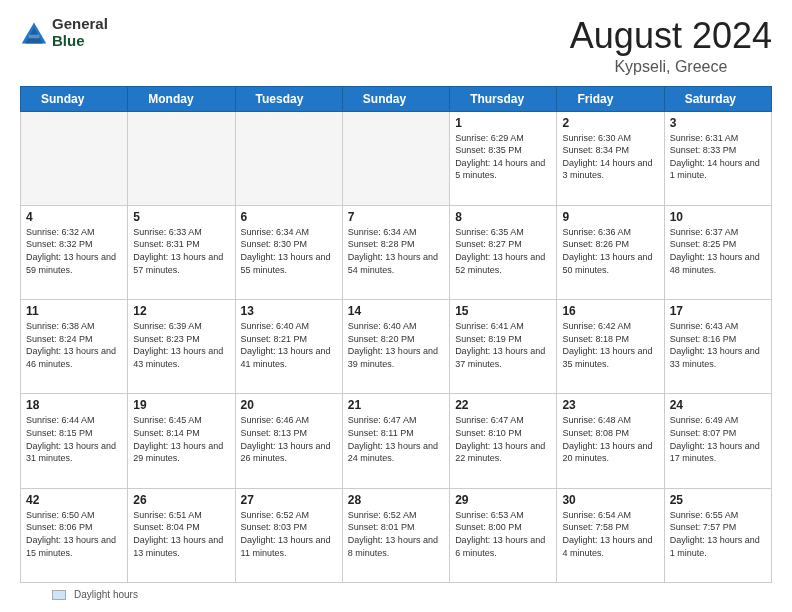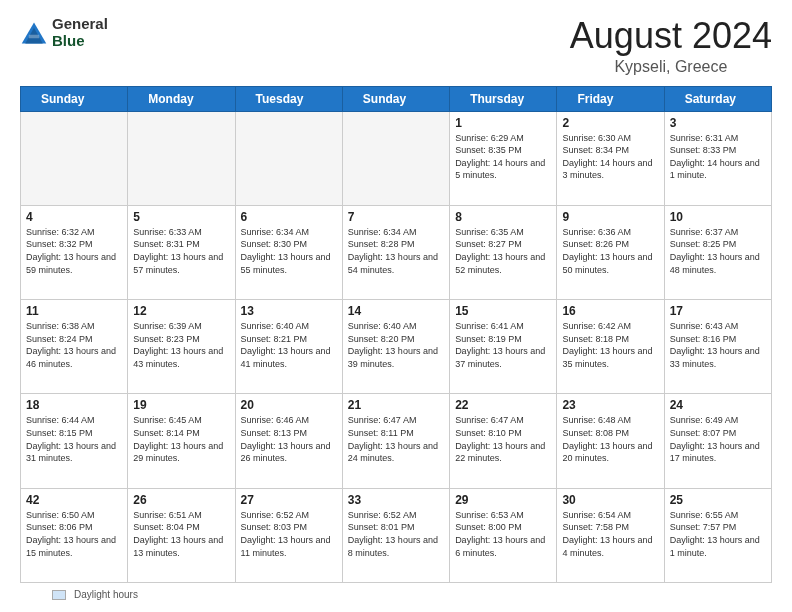--- a/index.html
+++ b/index.html
@@ -265,21 +265,21 @@
           </td>
           <td>
             <span class="day-number">26</span>
             <div class="day-info">Sunrise: 6:51 AM<br>Sunset: 8:04 PM<br>Daylight: 13 hours and 13 minutes.</div>
           </td>
           <td>
             <span class="day-number">27</span>
             <div class="day-info">Sunrise: 6:52 AM<br>Sunset: 8:03 PM<br>Daylight: 13 hours and 11 minutes.</div>
           </td>
           <td>
-            <span class="day-number">33</span>
+            <span class="day-number">28</span>
             <div class="day-info">Sunrise: 6:52 AM<br>Sunset: 8:01 PM<br>Daylight: 13 hours and 8 minutes.</div>
           </td>
           <td>
             <span class="day-number">29</span>
             <div class="day-info">Sunrise: 6:53 AM<br>Sunset: 8:00 PM<br>Daylight: 13 hours and 6 minutes.</div>
           </td>
           <td>
             <span class="day-number">30</span>
             <div class="day-info">Sunrise: 6:54 AM<br>Sunset: 7:58 PM<br>Daylight: 13 hours and 4 minutes.</div>
           </td>

